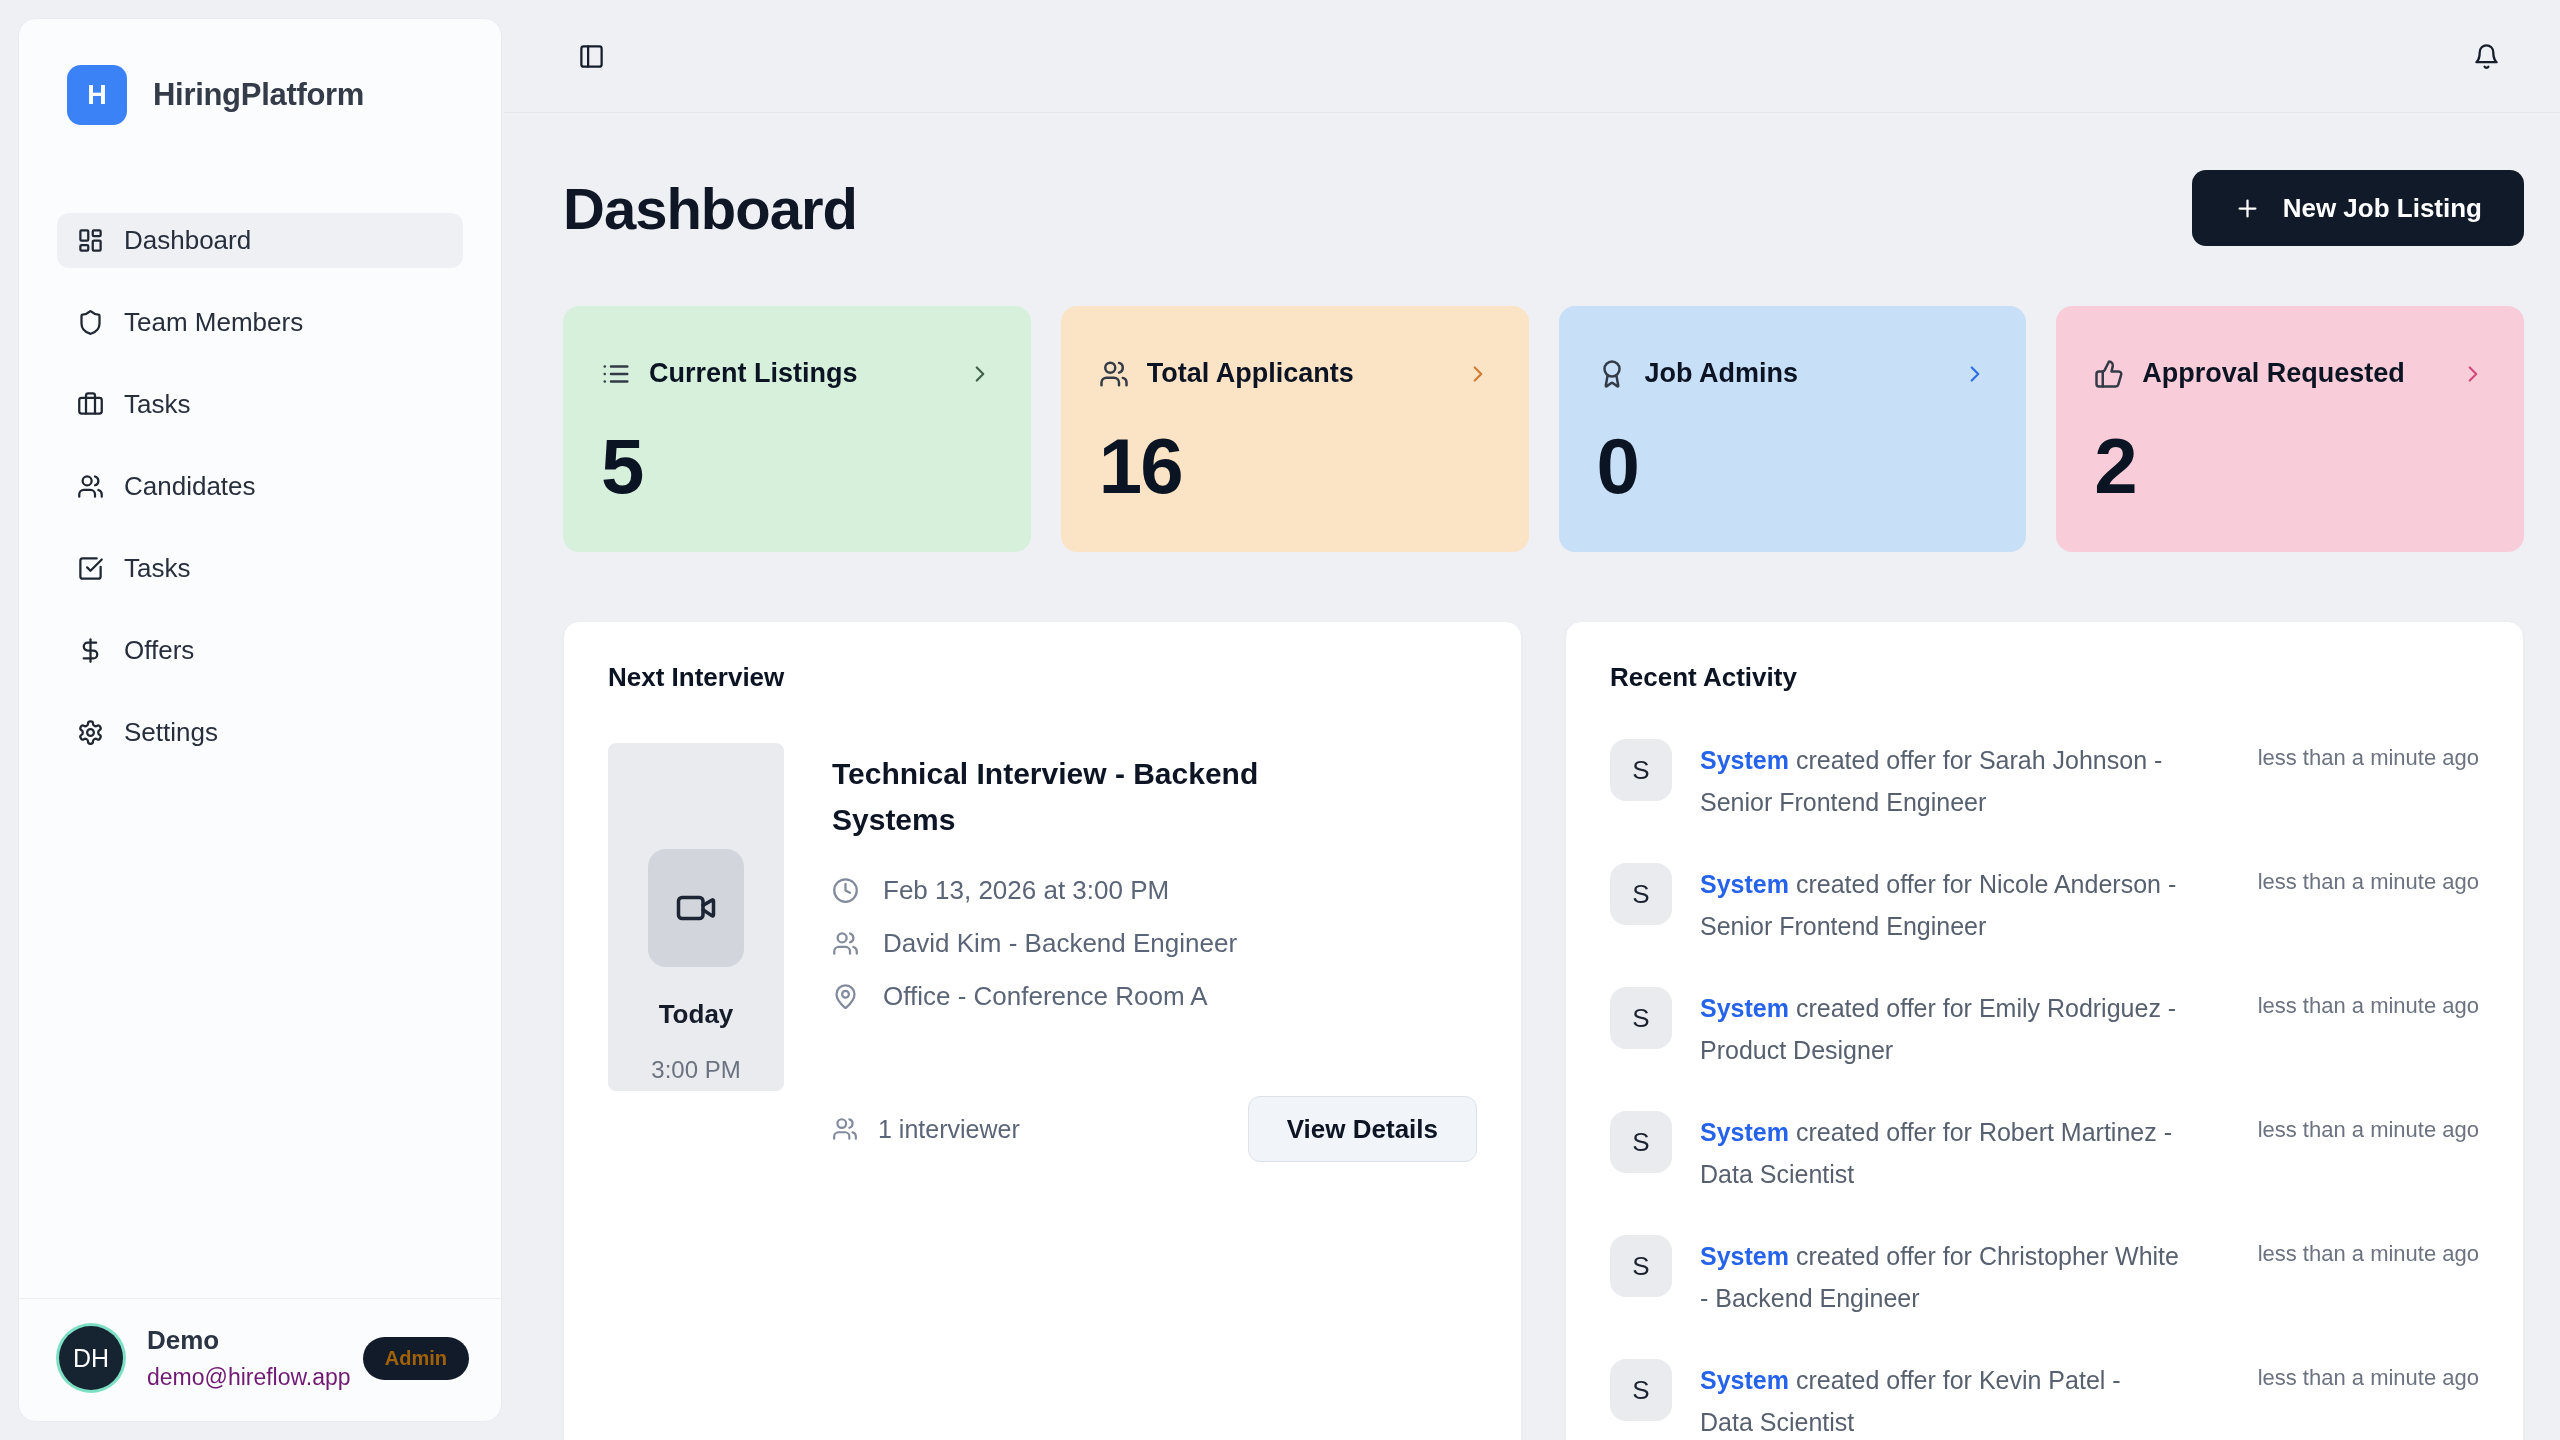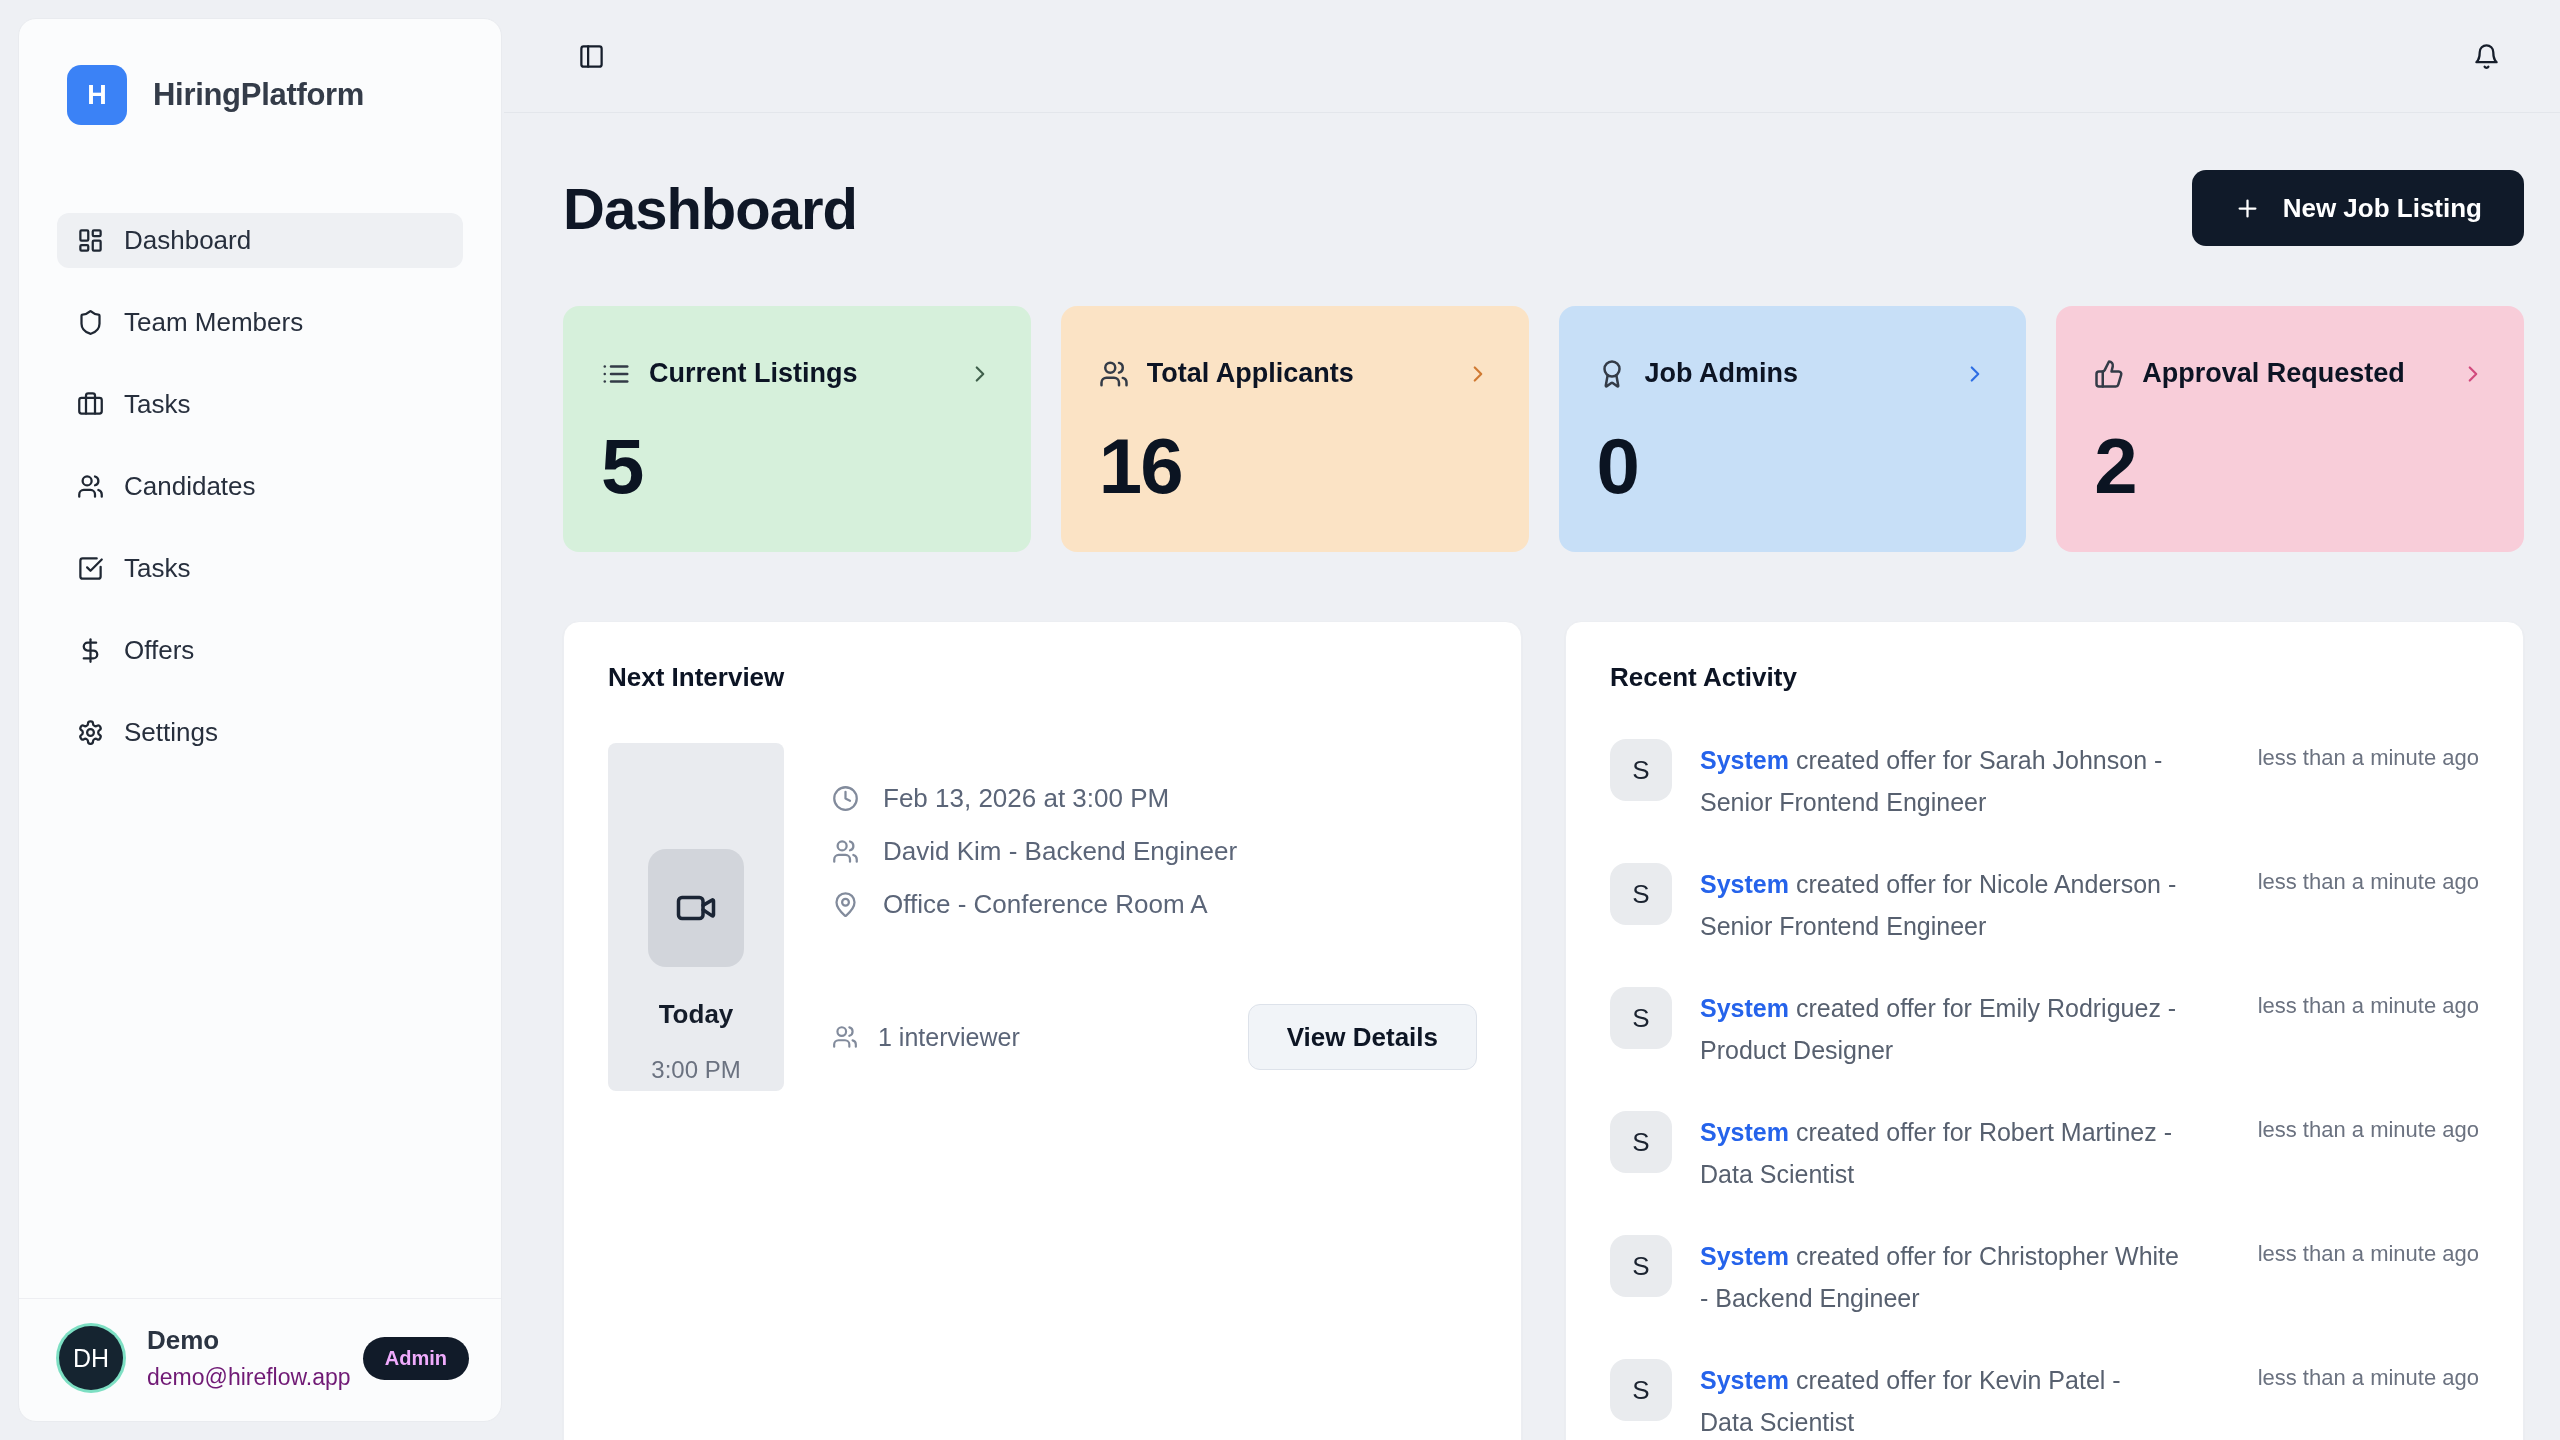--- a/index.html
+++ b/index.html
@@ -40,21 +40,21 @@
   }
   .avatar {
     width:64px; height:64px; border-radius:50%; background:#152430;
     box-shadow:0 0 0 3px #7ddfc3; color:#fff; font-size:25px;
     display:flex; align-items:center; justify-content:center; flex:0 0 auto;
   }
   .user-meta { margin-left:24px; display:flex; flex-direction:column; }
   .user-name { font-size:26px; font-weight:700; color:#2b3442; }
   .user-email { font-size:23px; color:#701a75; margin-top:8px; }
   .role-badge {
-    margin-left:auto; background:#111b29; color:#f0abfc; font-size:20px; font-weight:700;
+    margin-left:auto; background:#111b29; color:#a16207; font-size:20px; font-weight:700;
     padding:10px 22px; border-radius:999px;
   }
 
   
   .topbar {
     position:absolute; left:504px; right:0; top:0; height:113px;
     border-bottom:1px solid #e3e6eb; display:flex; align-items:center;
     padding:0 60px 0 74px;
   }
   .topbar .toggle { width:27px; height:27px; color:#161e2b; cursor:pointer; }
@@ -298,20 +298,21 @@
           <div class="iv-icon-box">
             <svg class="ic" viewBox="0 0 24 24">
                 <path d="m16 13 5.223 3.482a.5.5 0 0 0 .777-.416V7.87a.5.5 0 0 0-.752-.432L16 10.5"></path>
                 <rect x="2" y="6" width="14" height="12" rx="2"></rect>
               </svg>
           </div>
           <div class="iv-day">Today</div>
           <div class="iv-time">3:00 PM</div>
         </div>
         <div class="iv-details">
+          <div class="iv-title">Technical Interview - Backend Systems</div>
           <div class="iv-meta">
             <div class="iv-meta-row">
               <svg class="ic" viewBox="0 0 24 24">
                   <circle cx="12" cy="12" r="10"></circle>
                   <polyline points="12 6 12 12 16 14"></polyline>
                 </svg>
               <span>Feb 13, 2026 at 3:00 PM</span>
             </div>
             <div class="iv-meta-row">
               <svg class="ic" viewBox="0 0 24 24">

